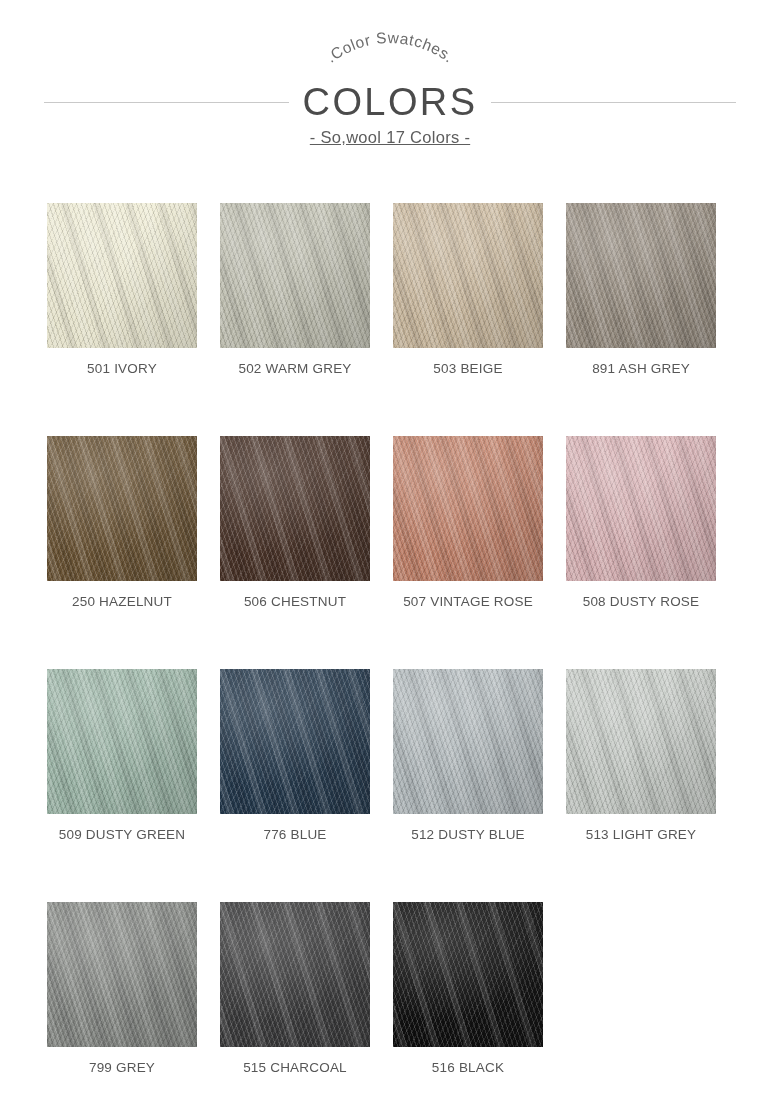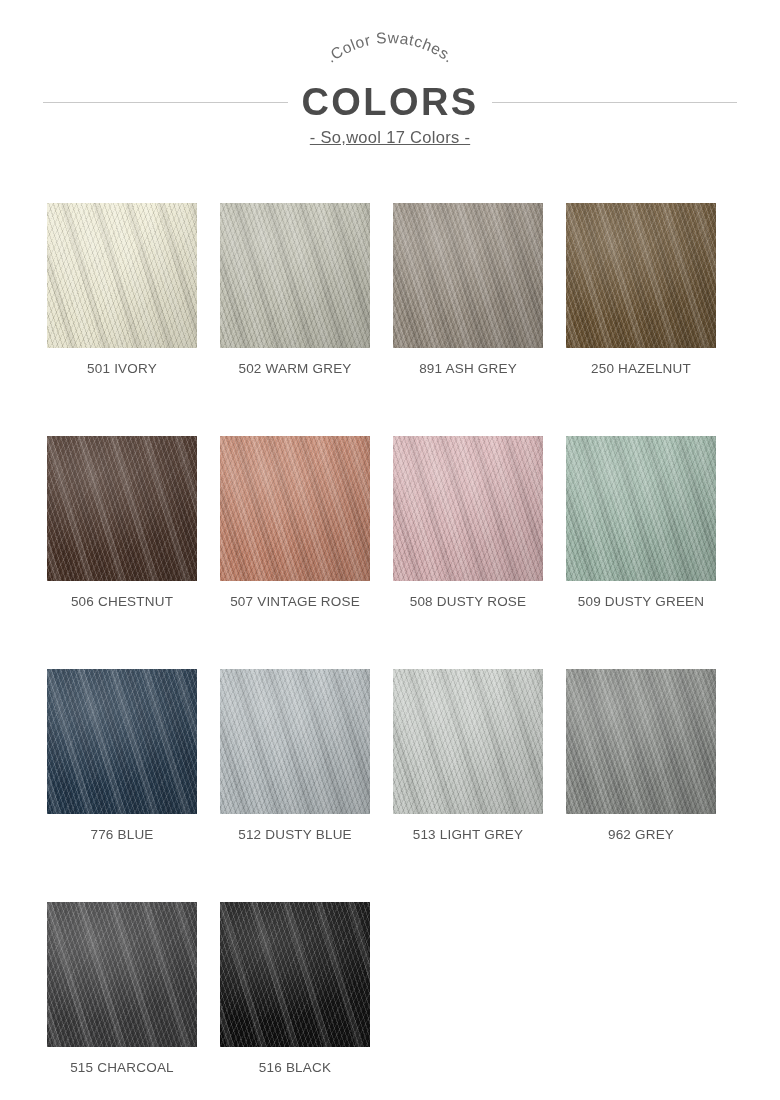--- a/index.html
+++ b/index.html
@@ -51,21 +51,21 @@
   }
   .rule {
     height: 1px;
     background: #c9c9c9;
     flex: 0 0 auto;
   }
   .rule-left  { width: 245px; margin-right: 14px; }
   .rule-right { width: 245px; margin-left: 14px; }
   .colors-title {
     font-size: 38px;
-    font-weight: bold;
+    font-weight: normal;
     letter-spacing: 2.4px;
     color: #4b4b4b;
     white-space: nowrap;
     line-height: 1;
   }
 
   .subtitle {
     position: absolute;
     top: 128px;
     left: 0;
@@ -202,20 +202,29 @@
     <div class="cell">
       <div class="swatch" style="background-color: rgb(194, 194, 179);">
         <div class="strands"></div>
         <div class="fib"></div>
         <div class="fib2"></div>
         <div class="shade"></div>
       </div>
       <div class="label">502 WARM GREY</div>
     </div>
     <div class="cell">
+      <div class="swatch" style="background-color: rgb(205, 187, 160);">
+        <div class="strands"></div>
+        <div class="fib"></div>
+        <div class="fib2"></div>
+        <div class="shade"></div>
+      </div>
+      <div class="label">503 BEIGE</div>
+    </div>
+    <div class="cell">
       <div class="swatch" style="background-color: rgb(153, 143, 130);">
         <div class="strands"></div>
         <div class="fib"></div>
         <div class="fib2"></div>
         <div class="shade"></div>
       </div>
       <div class="label">891 ASH GREY</div>
     </div>
     <div class="cell">
       <div class="swatch" style="background-color: rgb(107, 84, 52);">
@@ -289,21 +298,21 @@
       </div>
       <div class="label">513 LIGHT GREY</div>
     </div>
     <div class="cell">
       <div class="swatch" style="background-color: rgb(135, 138, 134);">
         <div class="strands"></div>
         <div class="fib"></div>
         <div class="fib2"></div>
         <div class="shade"></div>
       </div>
-      <div class="label">962 GREY</div>
+      <div class="label">799 GREY</div>
     </div>
     <div class="cell">
       <div class="swatch" style="background-color: rgb(59, 59, 60);">
         <div class="strands"></div>
         <div class="fib"></div>
         <div class="fib2"></div>
         <div class="shade"></div>
       </div>
       <div class="label">515 CHARCOAL</div>
     </div>

